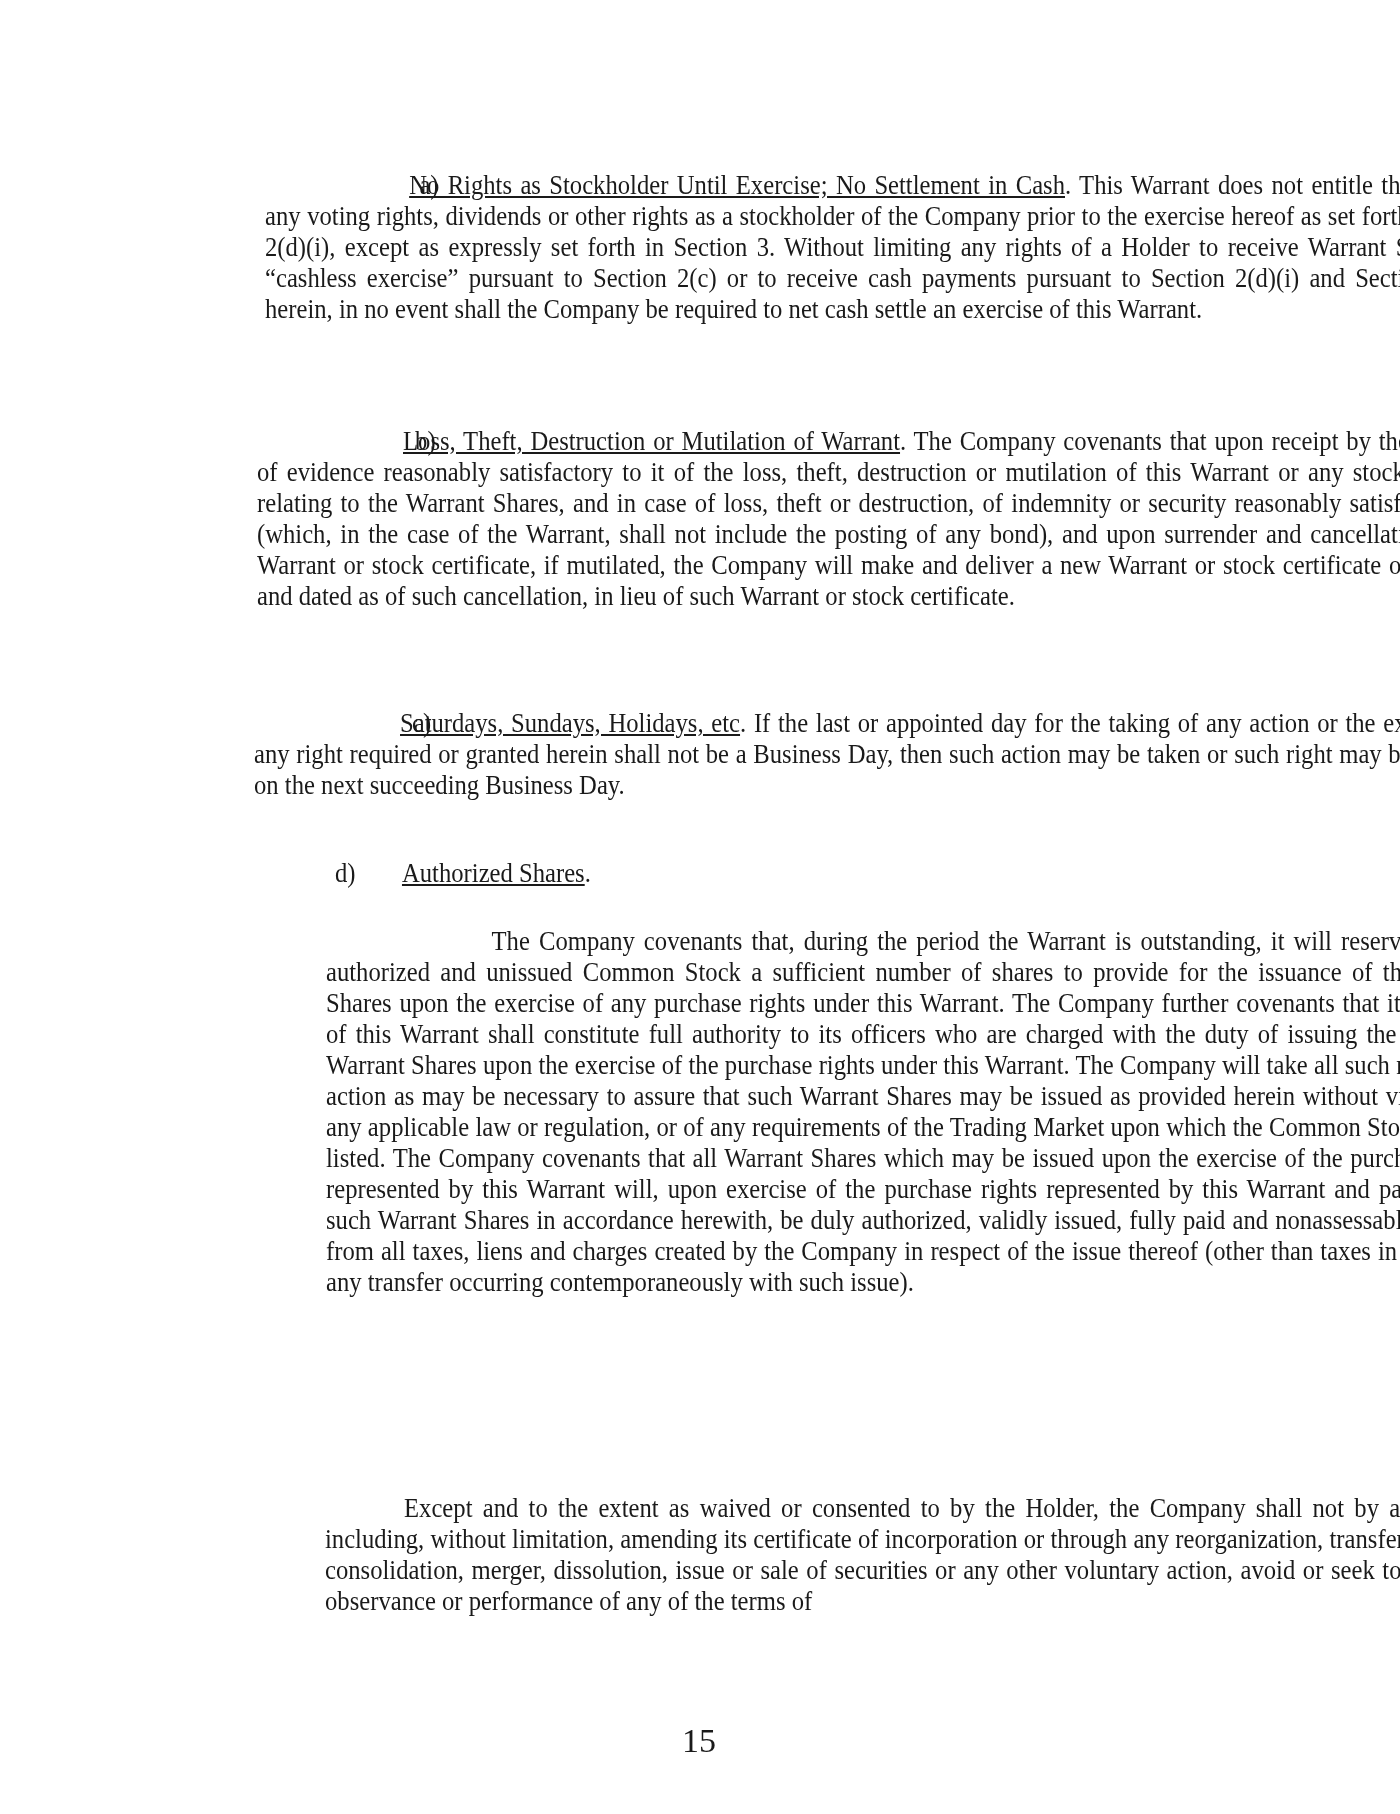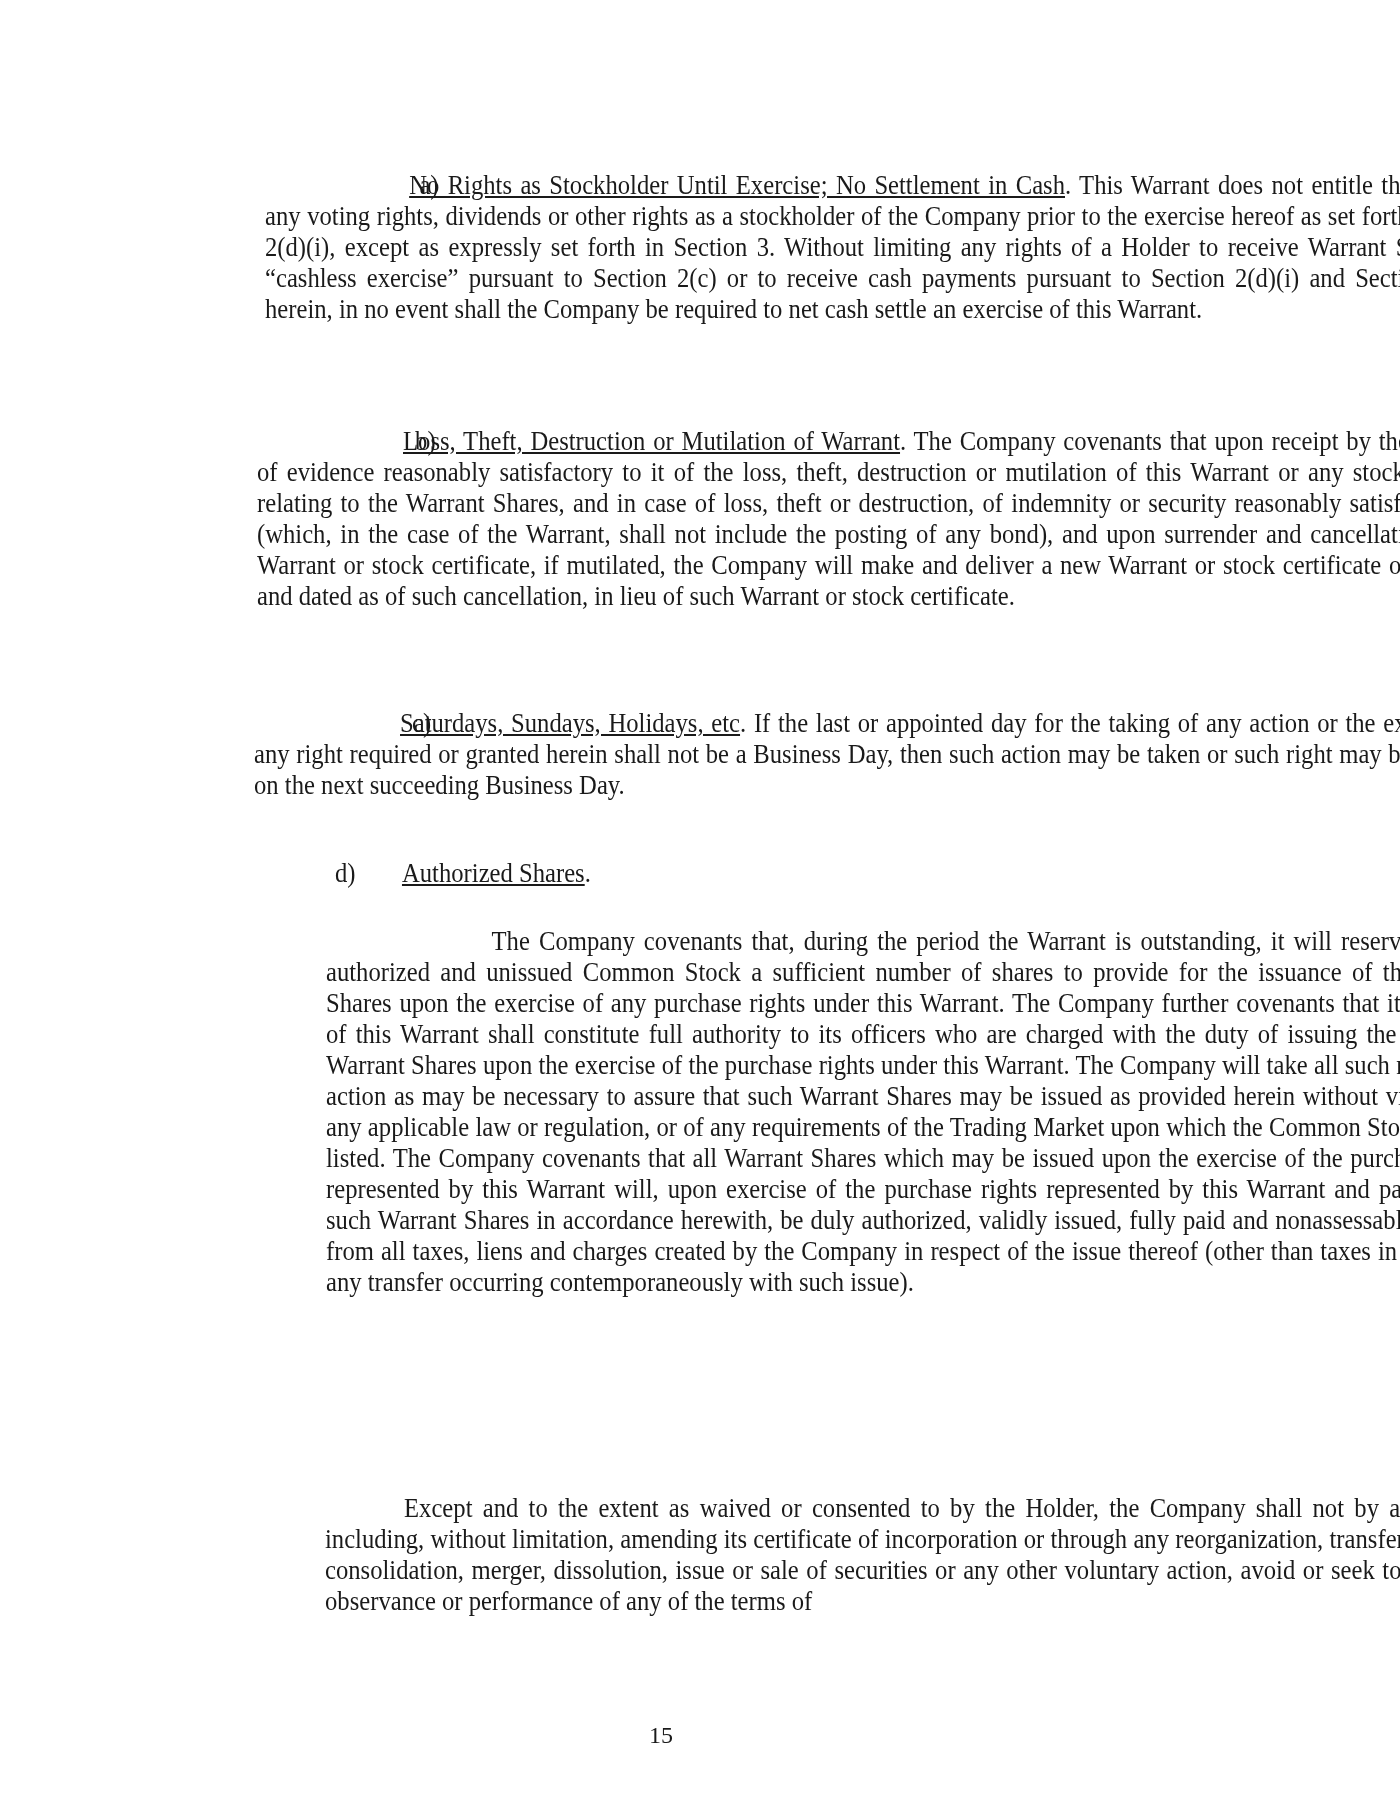--- a/index.html
+++ b/index.html
@@ -19,22 +19,22 @@
     }
     .para .marker { display: inline-block; width: 72px; }
     .para .heading { text-decoration: underline; }
     #sec-a { left: 265px; top: 170px; width: 1345px; text-indent: 83px; }
     #sec-b { left: 257px; top: 426px; width: 1350px; text-indent: 85px; }
     #sec-c { left: 254px; top: 708px; width: 1352px; text-indent: 85px; }
     #sec-d { left: 335px; top: 858px; width: 400px; }
     #sec-d-p1 { left: 326px; top: 926px; width: 1264px; text-indent: 178px; }
     #sec-d-p2 { left: 325px; top: 1493px; width: 1265px; text-indent: 85px; }
     .page-number {
-      position: absolute; left: 649px; top: 1722px;
-      font-size: 24px; font-family: "Liberation Serif", serif;
+      position: absolute; left: 682px; top: 1722px;
+      font-size: 34px; font-family: "Liberation Serif", serif;
     }
   </style>
 </head>
 <body>
 
 <div class="page">
 
   <div class="para" id="sec-a"><span class="marker">a)</span><span class="heading">No Rights as Stockholder Until Exercise; No Settlement in Cash</span><span>.  This Warrant does not entitle the Holder to any voting rights, dividends or other rights as a stockholder of the Company prior to the exercise hereof as set forth in Section 2(d)(i), except as expressly set forth in Section 3.  Without limiting any rights of a Holder to receive Warrant Shares on a “cashless exercise” pursuant to Section 2(c) or to receive cash payments pursuant to Section 2(d)(i) and Section 2(d)(iv) herein, in no event shall the Company be required to net cash settle an exercise of this Warrant.</span></div>
 
   <div class="para" id="sec-b"><span class="marker">b)</span><span class="heading">Loss, Theft, Destruction or Mutilation of Warrant</span><span>. The Company covenants that upon receipt by the Company of evidence reasonably satisfactory to it of the loss, theft, destruction or mutilation of this Warrant or any stock certificate relating to the Warrant Shares, and in case of loss, theft or destruction, of indemnity or security reasonably satisfactory to it (which, in the case of the Warrant, shall not include the posting of any bond), and upon surrender and cancellation of such Warrant or stock certificate, if mutilated, the Company will make and deliver a new Warrant or stock certificate of like tenor and dated as of such cancellation, in lieu of such Warrant or stock certificate.</span></div>

